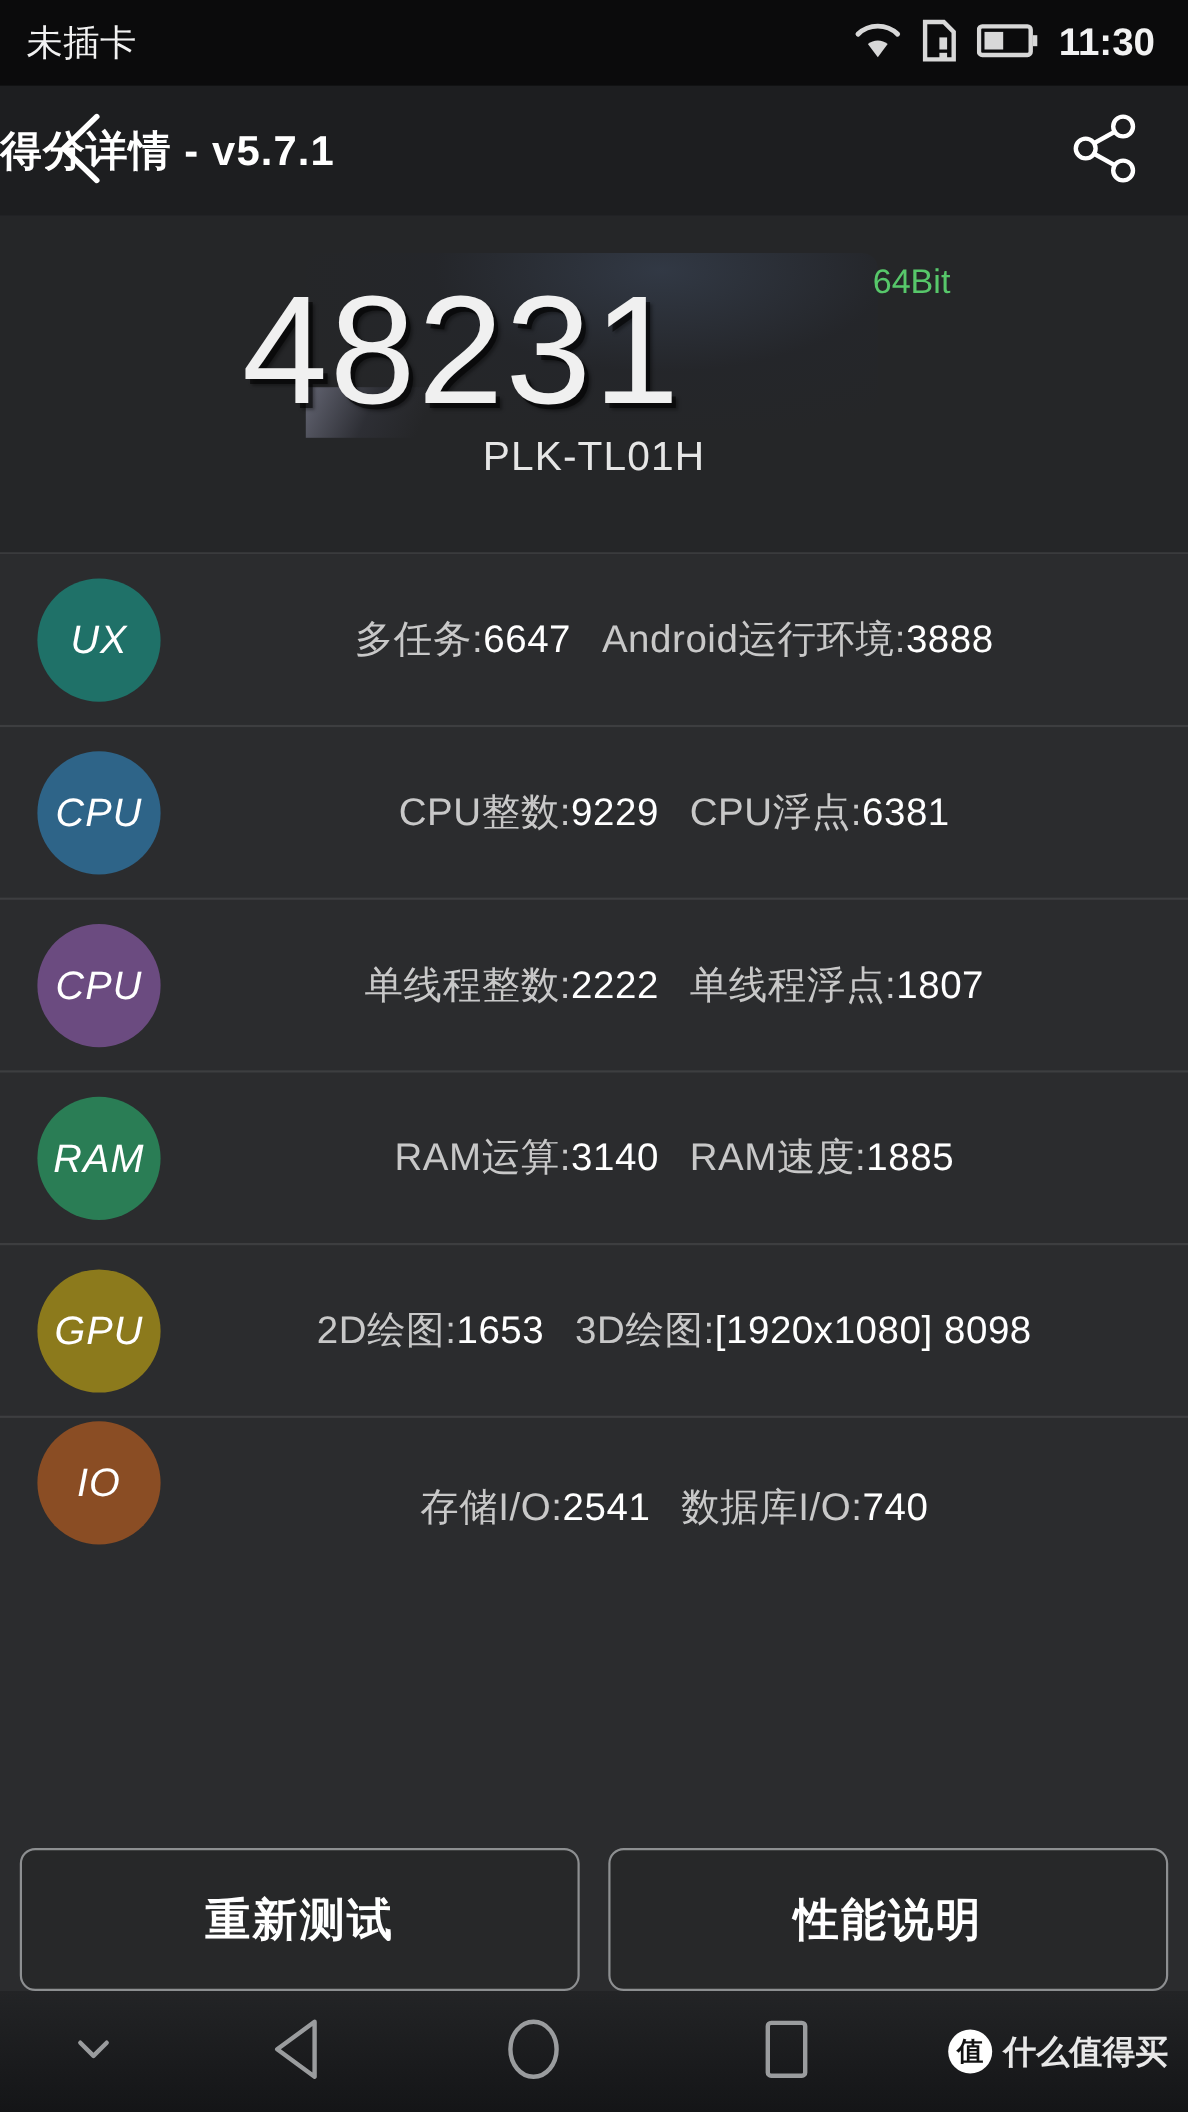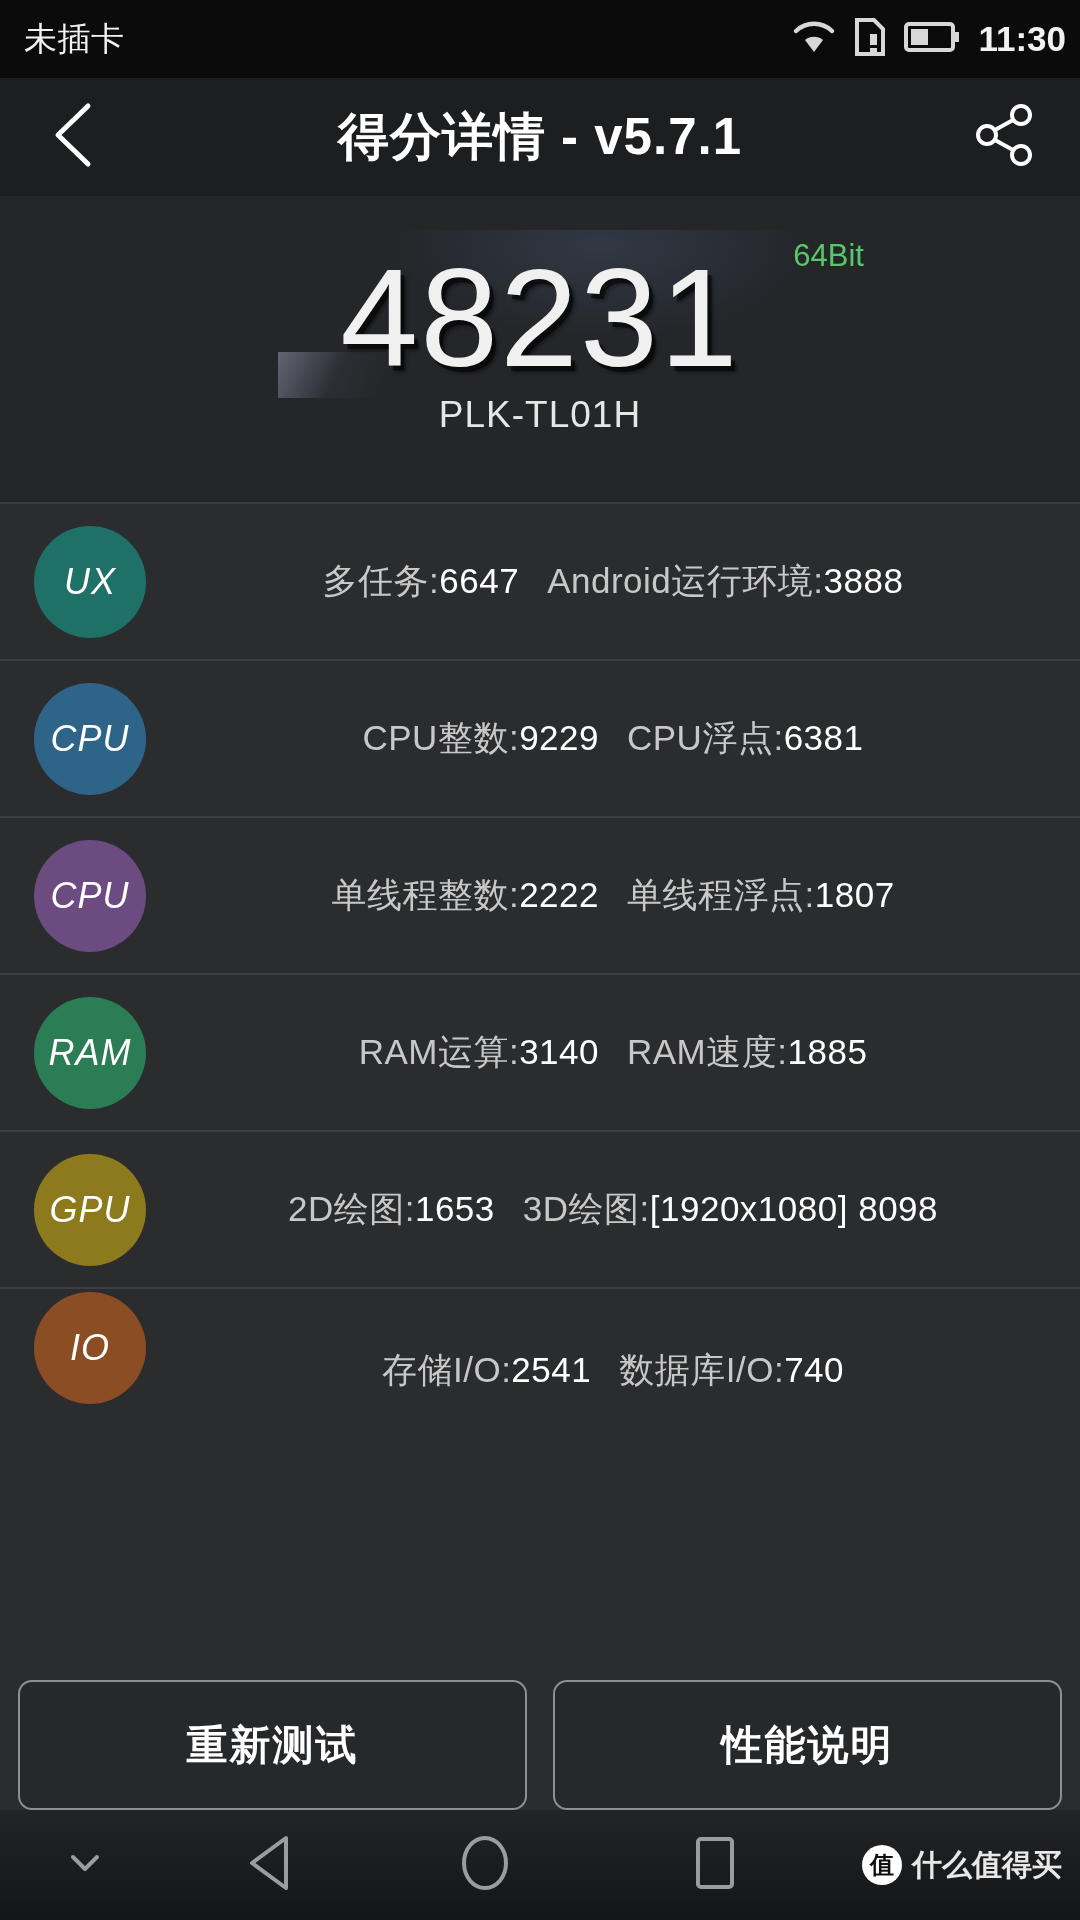--- a/index.html
+++ b/index.html
@@ -13,57 +13,57 @@
     position:relative; width:1080px; height:1920px;
     background:#262729;
     display:flex; flex-direction:column;
   }
 
   
   .statusbar{
     height:78px; flex:0 0 78px;
     background:#0b0b0c;
     display:flex; align-items:center;
-    padding:0 14px 0 24px;
+    padding:0 30px 0 24px;
     color:#f2f2f2;
   }
   .sb-carrier{ font-size:33px; letter-spacing:.5px; }
   .sb-right{ margin-left:auto; display:flex; align-items:center; gap:18px; }
   .sb-clock{ font-size:35px; letter-spacing:0px;font-weight:bold; }
   .ico-wifi, .ico-sim, .ico-batt{ display:block; }
 
   
   .titlebar{
     height:118px; flex:0 0 118px;
     background:#1d1e20;
     display:flex; align-items:center;
     padding:0 40px;
     position:relative;
   }
   .back-btn{ width:70px; height:70px; display:flex; align-items:center; justify-content:center; }
   .title-txt{
-    position:absolute; left:0; right:0; text-align:center;
-    color:#ffffff; font-size:51px; font-weight:bold; letter-spacing:1px;
+    position:absolute; left:0; right:0; 
+    color:#ffffff; font-size:38px; font-weight:bold; letter-spacing:1px;
     pointer-events:none;
   }
   .share-btn{ margin-left:auto; width:70px; height:70px; display:flex; align-items:center; justify-content:center; }
 
   
   .hero{
     flex:0 0 308px;
     background:#252628;
     position:relative;
     display:flex; flex-direction:column; align-items:center;
     border-bottom:2px solid #3a3b3d;
   }
   .score-wrap{
     position:relative;
     margin-top:26px;
     width:640px; height:172px;
-    display:flex; align-items:flex-end; justify-content:center;
+    display:flex; align-items:flex-end; justify-content:flex-start;
   }
   .score-glow{
     position:absolute; left:58px; top:8px; width:520px; height:160px;
     background:radial-gradient(ellipse at 62% 10%, rgba(60,72,92,.55) 0%, rgba(35,38,46,.35) 45%, rgba(37,38,40,0) 78%);
     border-radius:14px;
   }
   .score-glow2{
     position:absolute; left:58px; bottom:-4px; width:130px; height:46px;
     background:linear-gradient(115deg, rgba(150,152,175,.55) 0%, rgba(70,72,90,.25) 45%, rgba(37,38,40,0) 80%);
   }

